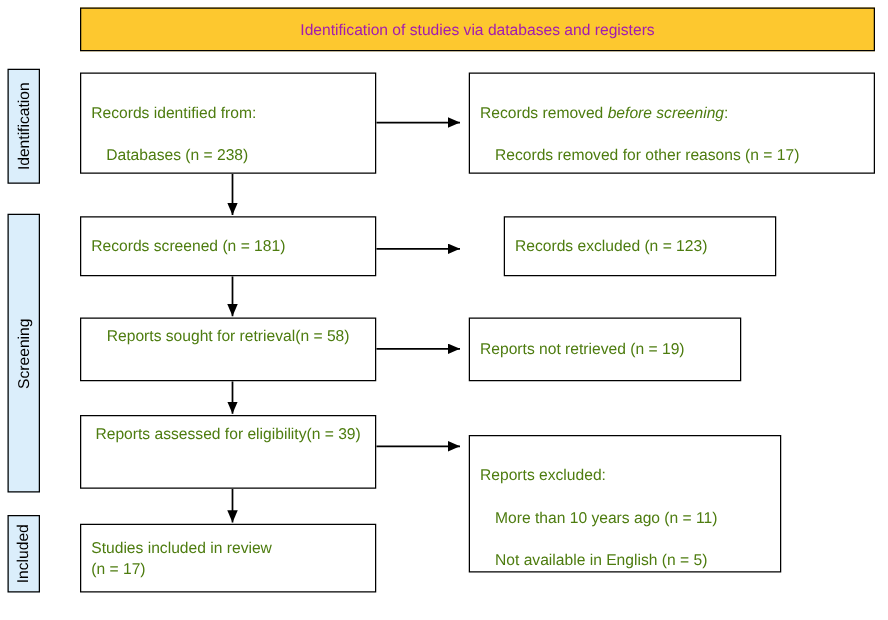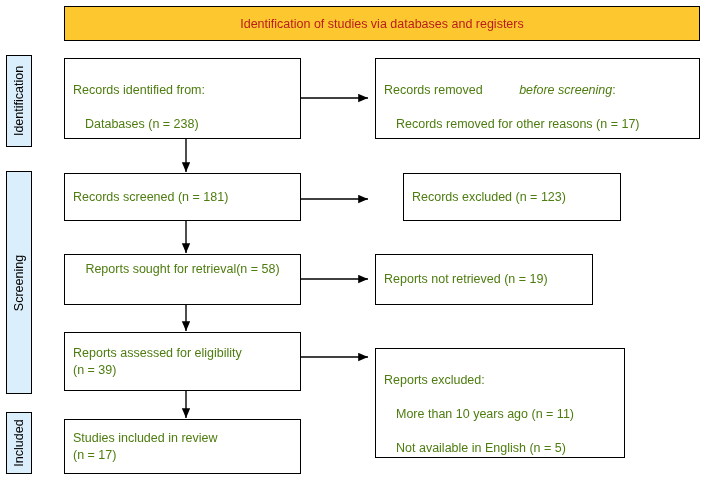--- a/index.html
+++ b/index.html
@@ -27,21 +27,21 @@
     color: #4d7c0f;
     padding: 6px 8px;
     white-space: pre-line;
   }
   .title-bar {
     position: absolute;
     box-sizing: border-box;
     border: 1px solid #000000;
     background: #fdc82f;
     font-size: 12.5px;
-    color: #b91c1c;
+    color: #a21caf;
     display: flex;
     align-items: center;
     justify-content: center;
     text-align: center;
   }
   .phase {
     position: absolute;
     box-sizing: border-box;
     border: 1px solid #000000;
     background: #dbeefb;
@@ -51,21 +51,20 @@
     align-items: center;
     justify-content: center;
   }
   .phase span {
     transform: rotate(-90deg);
     white-space: nowrap;
     display: block;
   }
   .italic-note {
     font-style: italic;
-    margin-left: 33px;
   }
   svg.arrows {
     position: absolute;
     left: 0;
     top: 0;
     width: 710px;
     height: 496px;
     pointer-events: none;
   }
   .indent1 {
@@ -134,21 +133,21 @@
 
   <div class="box" style="left:64px; top:254px; width:237px; height:51px; display:flex; justify-content:center;">
     <div>Reports sought for retrieval</div>
     <div>(n = 58)</div>
   </div>
 
   <div class="box" style="left:375px; top:254px; width:218px; height:51px; display:flex; align-items:center;">
     <div>Reports not retrieved (n = 19)</div>
   </div>
 
-  <div class="box" style="left:64px; top:332px; width:237px; height:59px; display:flex; flex-direction:column; justify-content:center;">
+  <div class="box" style="left:64px; top:332px; width:237px; height:59px; display:flex; flex-direction:row; justify-content:center;">
     <div>Reports assessed for eligibility</div>
     <div>(n = 39)</div>
   </div>
 
   <div class="box" style="left:375px; top:325px; width:250px; height:110px;margin-top:23px;">
     <div>Reports excluded:</div>
     <div class="indent1">More than 10 years ago (n = 11)</div>
     <div class="indent1">Not available in English (n = 5)</div>
   </div>
 

